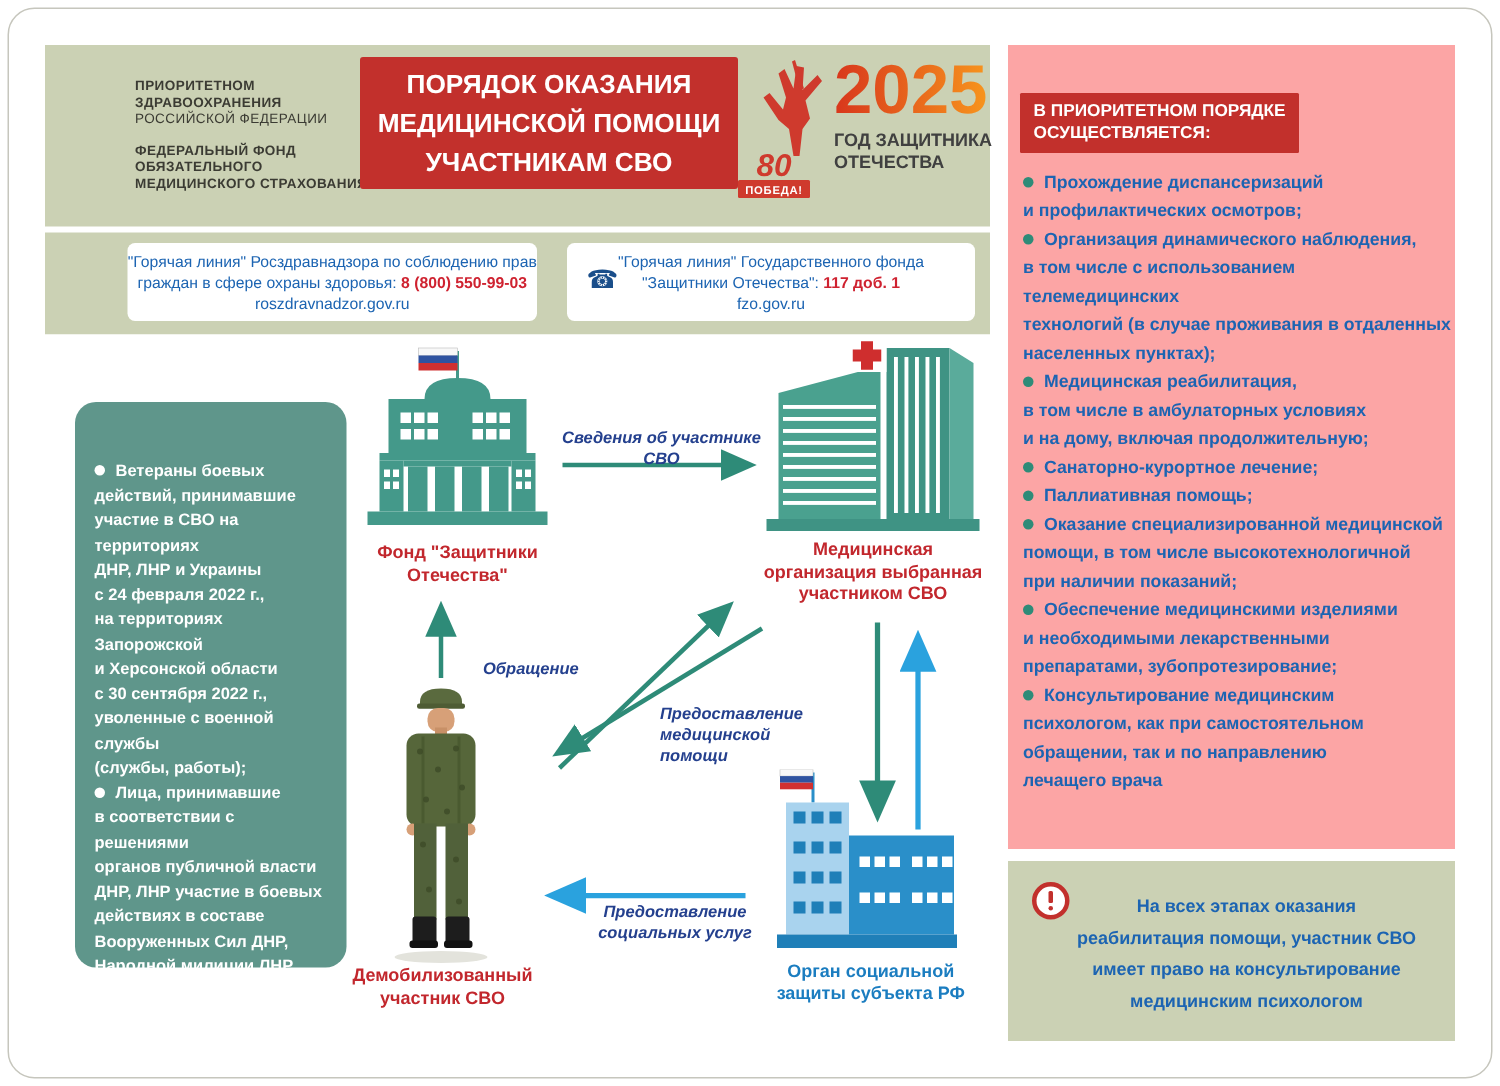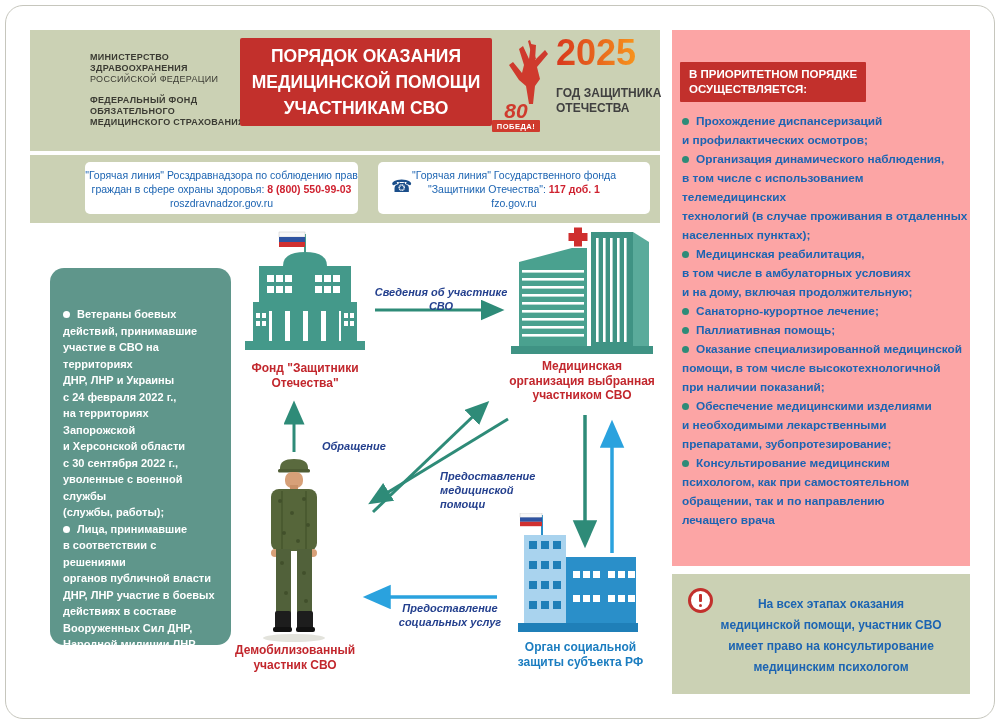--- a/index.html
+++ b/index.html
@@ -10,21 +10,21 @@
   
   .band{position:absolute;left:30px;top:30px;width:630px;height:193px;background:#cbd1b4;}
   .org{position:absolute;left:60px;top:22px;font-size:9px;color:#3b3b33;letter-spacing:.3px;line-height:11px;}
   .org .b{font-weight:bold;white-space:pre-line;}
   .org .n{font-weight:normal;white-space:pre-line;}
   .org .gap{height:10px;}
   .title-box{position:absolute;left:210px;top:8px;width:252px;height:88px;background:#c2302c;border-radius:2px;
              color:#ffffff;font-weight:bold;font-size:17.5px;line-height:26px;text-align:center;
              display:flex;align-items:center;justify-content:center;white-space:pre-line;}
   .logo{position:absolute;left:462px;top:10px;width:168px;height:106px;}
-  .logo .year{position:absolute;left:64px;top:-8px;font-size:36px;font-weight:800;
+  .logo .year{position:absolute;left:64px;top:-8px;font-size:46px;font-weight:800;
               background:linear-gradient(90deg,#d8361c,#f7941d);-webkit-background-clip:text;background-clip:text;color:transparent;text-align:right;}
   .logo .sub{position:absolute;left:64px;top:46px;width:106px;font-size:12px;font-weight:800;color:#404040;
              line-height:15px;text-align:left;white-space:pre-line;}
   .statue{position:absolute;left:10px;top:0;}
   .badge{position:absolute;left:0;top:62px;width:48px;text-align:center;}
   .badge .n{display:block;font-size:21px;font-style:italic;font-weight:800;color:#cf3a2d;line-height:18px;}
   .badge .t{display:block;background:#cf3a2d;color:#fff;font-size:7.5px;font-weight:bold;padding:1.5px 3px;letter-spacing:.5px;border-radius:1px;}
   .divider{position:absolute;left:0;top:121px;width:630px;height:4px;background:#fff;}
 
   
@@ -78,21 +78,21 @@
              font-size:12px;line-height:21px;white-space:pre-line;}
 </style>
 </head>
 <body>
 
 <div class="poster">
   <div class="frame"></div>
 
   <div class="band">
     <div class="org">
-      <div class="b">МИНИСТЕРСТВО
+      <div class="b">ПРИОРИТЕТНОМ
 ЗДРАВООХРАНЕНИЯ</div>
       <div class="n">РОССИЙСКОЙ ФЕДЕРАЦИИ</div>
       <div class="gap"></div>
       <div class="b">ФЕДЕРАЛЬНЫЙ ФОНД
 ОБЯЗАТЕЛЬНОГО
 МЕДИЦИНСКОГО СТРАХОВАНИЯ</div>
     </div>
 
     <div class="title-box">ПОРЯДОК ОКАЗАНИЯ
 МЕДИЦИНСКОЙ ПОМОЩИ
@@ -363,17 +363,17 @@
 лечащего врача</span></li>
     </ul>
   </div>
 
   <div class="note-panel">
     <div class="note-icon">
       <span class="excl-bar"></span>
       <span class="excl-dot"></span>
     </div>
     <div class="note-text">На всех этапах оказания
-медицинской помощи, участник СВО
+реабилитация помощи, участник СВО
 имеет право на консультирование
 медицинским психологом</div>
   </div>
 </div>
 
 </body></html>

